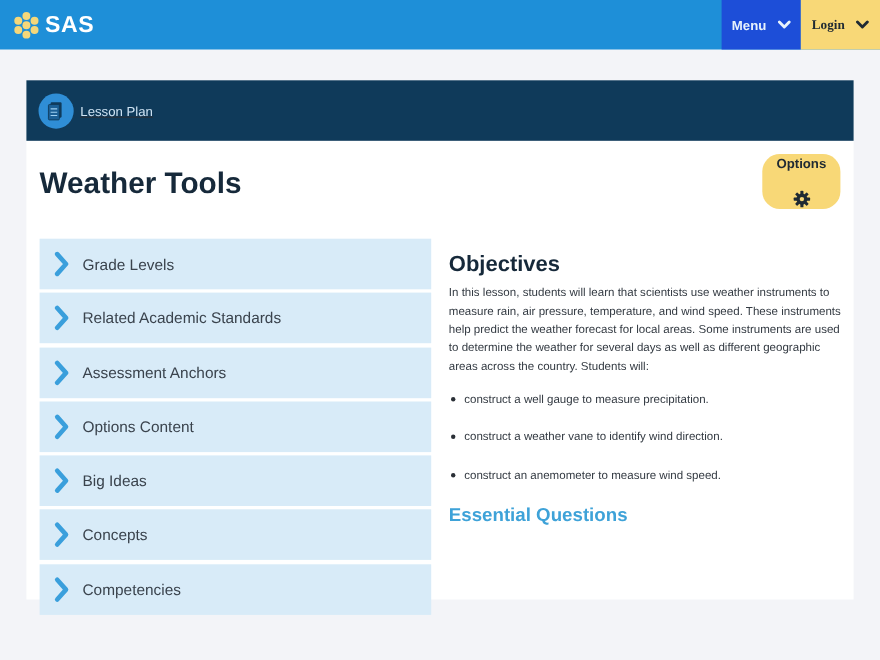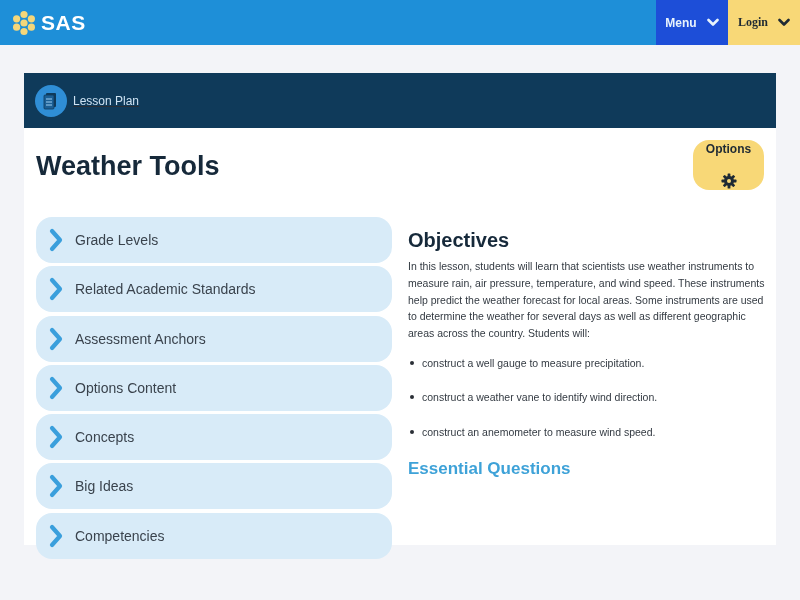--- a/index.html
+++ b/index.html
@@ -18,21 +18,21 @@
     .card { position: absolute; left: 24px; top: 73px; width: 752px; height: 472px; background: #ffffff; text-decoration: underline; }
     .card-header { height: 55px; background: #0f3a5a; display: flex; align-items: center; padding-left: 11px; }
     .lp-icon { width: 32px; height: 32px; border-radius: 50%; background: #2f8ed6; display: flex; align-items: center; justify-content: center; }
     .lp-label { color: #cfe3f3; font-size: 12px; margin-left: 6px; }
 
     .title { position: absolute; left: 12px; top: 78px; font-size: 27px; font-weight: bold; color: #16293a; }
     .options { position: absolute; left: 669px; top: 67px; width: 71px; height: 50px; background: #f8d877; border-radius: 16px; display: flex; flex-direction: column; align-items: center; justify-content: center; gap: 17px; }
     .options-label { font-size: 12px; font-weight: bold; color: #1f2a33; }
 
     .acc-list { position: absolute; left: 12px; top: 144px; width: 356px; }
-    .acc-item { height: 46px; background: #d8ebf8; margin-bottom: 3.3px; display: flex; align-items: center; padding-left: 13px; border-radius: 16px; }
+    .acc-item { height: 46px; background: #d8ebf8; margin-bottom: 3.3px; display: flex; align-items: center; padding-left: 13px; }
     .acc-item .chev-r { display: block; }
     .acc-label { font-size: 14px; color: #3a434d; margin-left: 12px; }
 
     .content { position: absolute; left: 384px; top: 156px; width: 360px; }
     .h-obj { font-size: 20px; font-weight: bold; color: #16293a; margin-bottom: 6px; }
     .para { font-size: 10.5px; line-height: 16.8px; color: #333a42; }
     .bullets { list-style: none; margin-top: 14px; }
     .bullets li { font-size: 10.5px; color: #333a42; position: relative; padding-left: 14px; line-height: 14px; }
     .bullets li::before { content: ""; position: absolute; left: 2px; top: 5px; width: 4px; height: 4px; border-radius: 50%; background: #2a2f36; }
     .obj-bullets li { margin-bottom: 20.5px; }
@@ -127,27 +127,27 @@
     <div class="acc-item">
       <svg class="chev-r" width="14" height="24" viewBox="0 0 14 24">
           <path d="M3 3 L11 12 L3 21" stroke="#3a9fdc" stroke-width="4.2" fill="none" stroke-linecap="round" stroke-linejoin="round"></path>
         </svg>
       <span class="acc-label">Options Content</span>
     </div>
     <div class="acc-item">
       <svg class="chev-r" width="14" height="24" viewBox="0 0 14 24">
           <path d="M3 3 L11 12 L3 21" stroke="#3a9fdc" stroke-width="4.2" fill="none" stroke-linecap="round" stroke-linejoin="round"></path>
         </svg>
-      <span class="acc-label">Concepts</span>
+      <span class="acc-label">Big Ideas</span>
     </div>
     <div class="acc-item">
       <svg class="chev-r" width="14" height="24" viewBox="0 0 14 24">
           <path d="M3 3 L11 12 L3 21" stroke="#3a9fdc" stroke-width="4.2" fill="none" stroke-linecap="round" stroke-linejoin="round"></path>
         </svg>
-      <span class="acc-label">Big Ideas</span>
+      <span class="acc-label">Concepts</span>
     </div>
     <div class="acc-item">
       <svg class="chev-r" width="14" height="24" viewBox="0 0 14 24">
           <path d="M3 3 L11 12 L3 21" stroke="#3a9fdc" stroke-width="4.2" fill="none" stroke-linecap="round" stroke-linejoin="round"></path>
         </svg>
       <span class="acc-label">Competencies</span>
     </div>
   </div>
 
   <section class="content">

